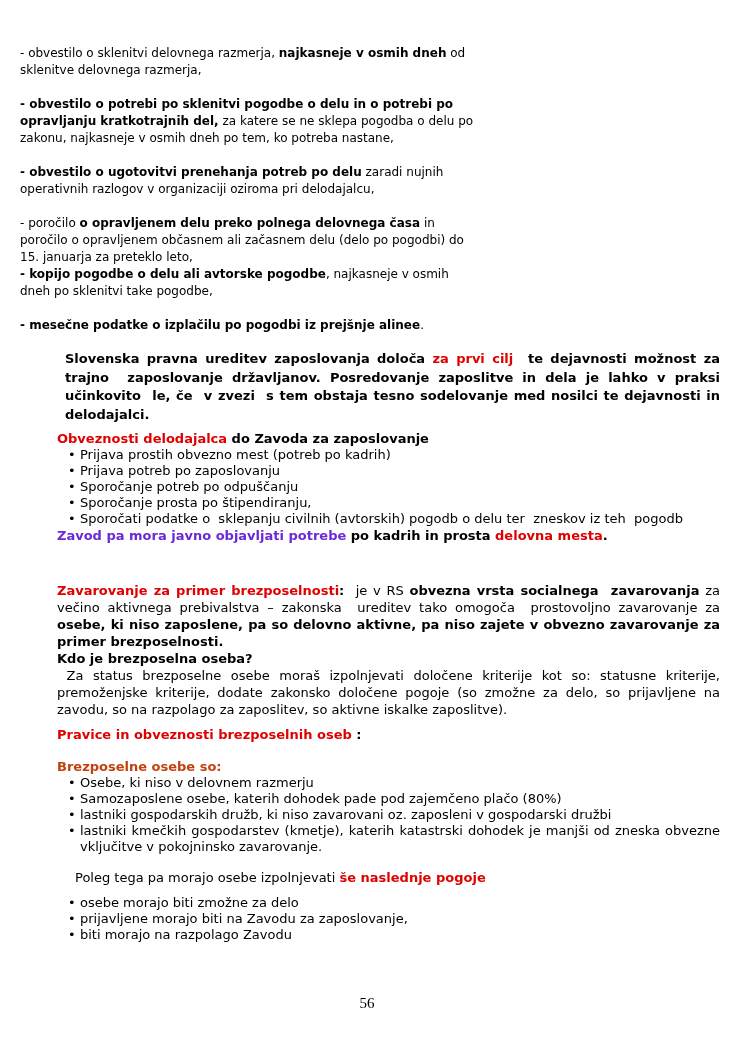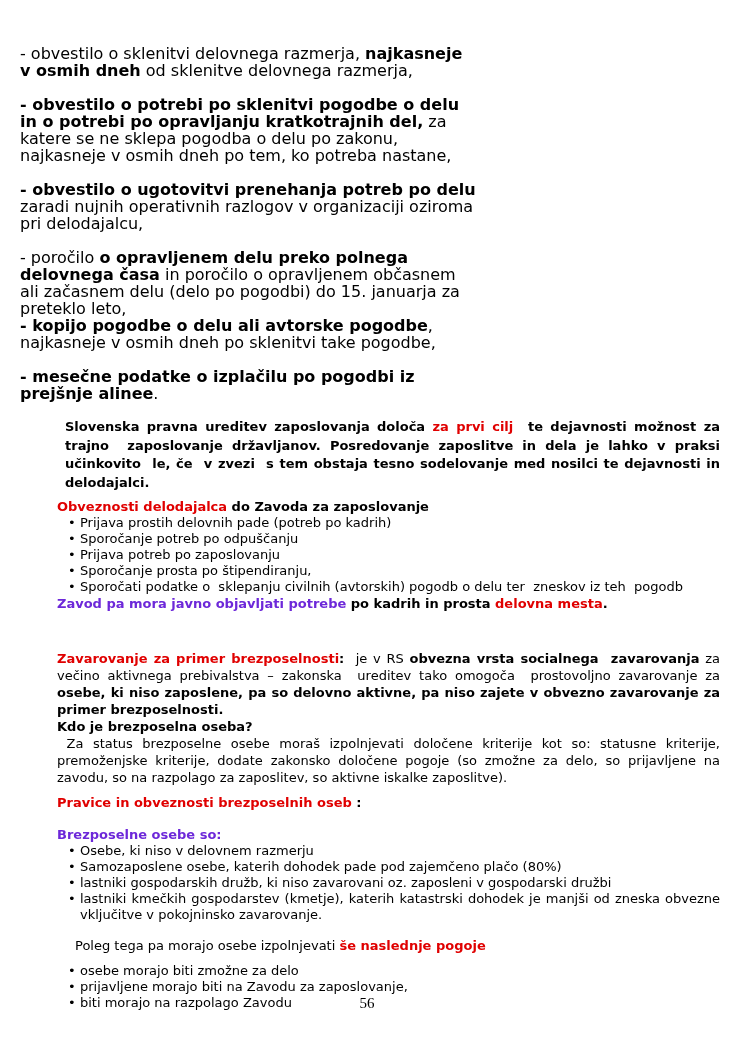--- a/index.html
+++ b/index.html
@@ -12,21 +12,21 @@
     font-family: "DejaVu Sans", sans-serif;
     overflow: hidden;
     box-sizing: border-box;
   }
   .b { font-weight: bold; }
 
   
   .top-block {
     margin: 45px 0 0 20px;
     width: 456px;
-    font-size: 16px;
+    font-size: 12px;
     line-height: 17px;
   }
   .top-block p {
     margin: 0 0 17px 0;
     white-space: pre-wrap;
   }
   .top-block p:last-child { margin-bottom: 0; }
 
   
   .main-block {
@@ -96,36 +96,36 @@
   </section>
 
   <section class="main-block">
 
 
     <p class="runs para-mediation"><span class="b">Slovenska pravna ureditev zaposlovanja določa </span><span class="b" style="color: rgb(224, 0, 0);">za prvi cilj</span><span class="b">  te dejavnosti možnost za trajno  zaposlovanje državljanov. Posredovanje zaposlitve in dela je lahko v praksi učinkovito  le, če  v zvezi  s tem obstaja tesno sodelovanje med nosilci te dejavnosti in delodajalci.</span></p>
 
     <p class="runs heading"><span class="b" style="color: rgb(224, 0, 0);">Obveznosti delodajalca</span><span class="b"> do Zavoda za zaposlovanje</span></p>
 
     <ul class="bullets">
-      <li class="runs"><span>Prijava prostih delovnih pade (potreb po kadrih)</span></li>
+      <li class="runs"><span>Prijava prostih obvezno mest (potreb po kadrih)</span></li>
+      <li class="runs"><span>Prijava potreb po zaposlovanju</span></li>
       <li class="runs"><span>Sporočanje potreb po odpuščanju</span></li>
-      <li class="runs"><span>Prijava potreb po zaposlovanju</span></li>
       <li class="runs"><span>Sporočanje prosta po štipendiranju,</span></li>
       <li class="runs"><span>Sporočati podatke o  sklepanju civilnih (avtorskih) pogodb o delu ter  zneskov iz teh  pogodb</span></li>
     </ul>
 
     <p class="runs line-zavod"><span class="b" style="color: #6d28d9;">Zavod pa mora javno objavljati potrebe</span><span class="b"> po kadrih in prosta </span><span class="b" style="color: rgb(224, 0, 0);">delovna mesta</span><span class="b">.</span></p>
 
     <p class="runs para-insurance"><span class="b" style="color: rgb(224, 0, 0);">Zavarovanje za primer brezposelnosti</span><span class="b">:</span><span>  je v RS </span><span class="b">obvezna vrsta socialnega  zavarovanja</span><span> za večino aktivnega prebivalstva – zakonska  ureditev tako omogoča  prostovoljno zavarovanje za </span><span class="b">osebe, ki niso zaposlene, pa so delovno aktivne, pa niso zajete v obvezno zavarovanje za primer brezposelnosti.</span><span>
 </span><span class="b">Kdo je brezposelna oseba?</span><span>
  Za status brezposelne osebe moraš izpolnjevati določene kriterije kot so: statusne kriterije, premoženjske kriterije, dodate zakonsko določene pogoje (so zmožne za delo, so prijavljene na zavodu, so na razpolago za zaposlitev, so aktivne iskalke zaposlitve).</span></p>
 
     <p class="runs heading heading-rights"><span class="b" style="color: rgb(224, 0, 0);">Pravice in obveznosti brezposelnih oseb</span><span class="b"> :</span></p>
 
-    <p class="runs heading"><span class="b" style="color: #6d28d9;">Brezposelne osebe so:</span></p>
+    <p class="runs heading"><span class="b" style="color: #c2410c;">Brezposelne osebe so:</span></p>
 
     <ul class="bullets justify-list bullets-unemployed">
       <li class="runs"><span>Osebe, ki niso v delovnem razmerju</span></li>
       <li class="runs"><span>Samozaposlene osebe, katerih dohodek pade pod zajemčeno plačo (80%)</span></li>
       <li class="runs"><span>lastniki gospodarskih družb, ki niso zavarovani oz. zaposleni v gospodarski družbi</span></li>
       <li class="runs"><span>lastniki kmečkih gospodarstev (kmetje), katerih katastrski dohodek je manjši od zneska obvezne vključitve v pokojninsko zavarovanje.</span></li>
     </ul>
 
     <p class="runs line-additional"><span>Poleg tega pa morajo osebe izpolnjevati </span><span class="b" style="color: rgb(224, 0, 0);">še naslednje pogoje</span></p>
 

